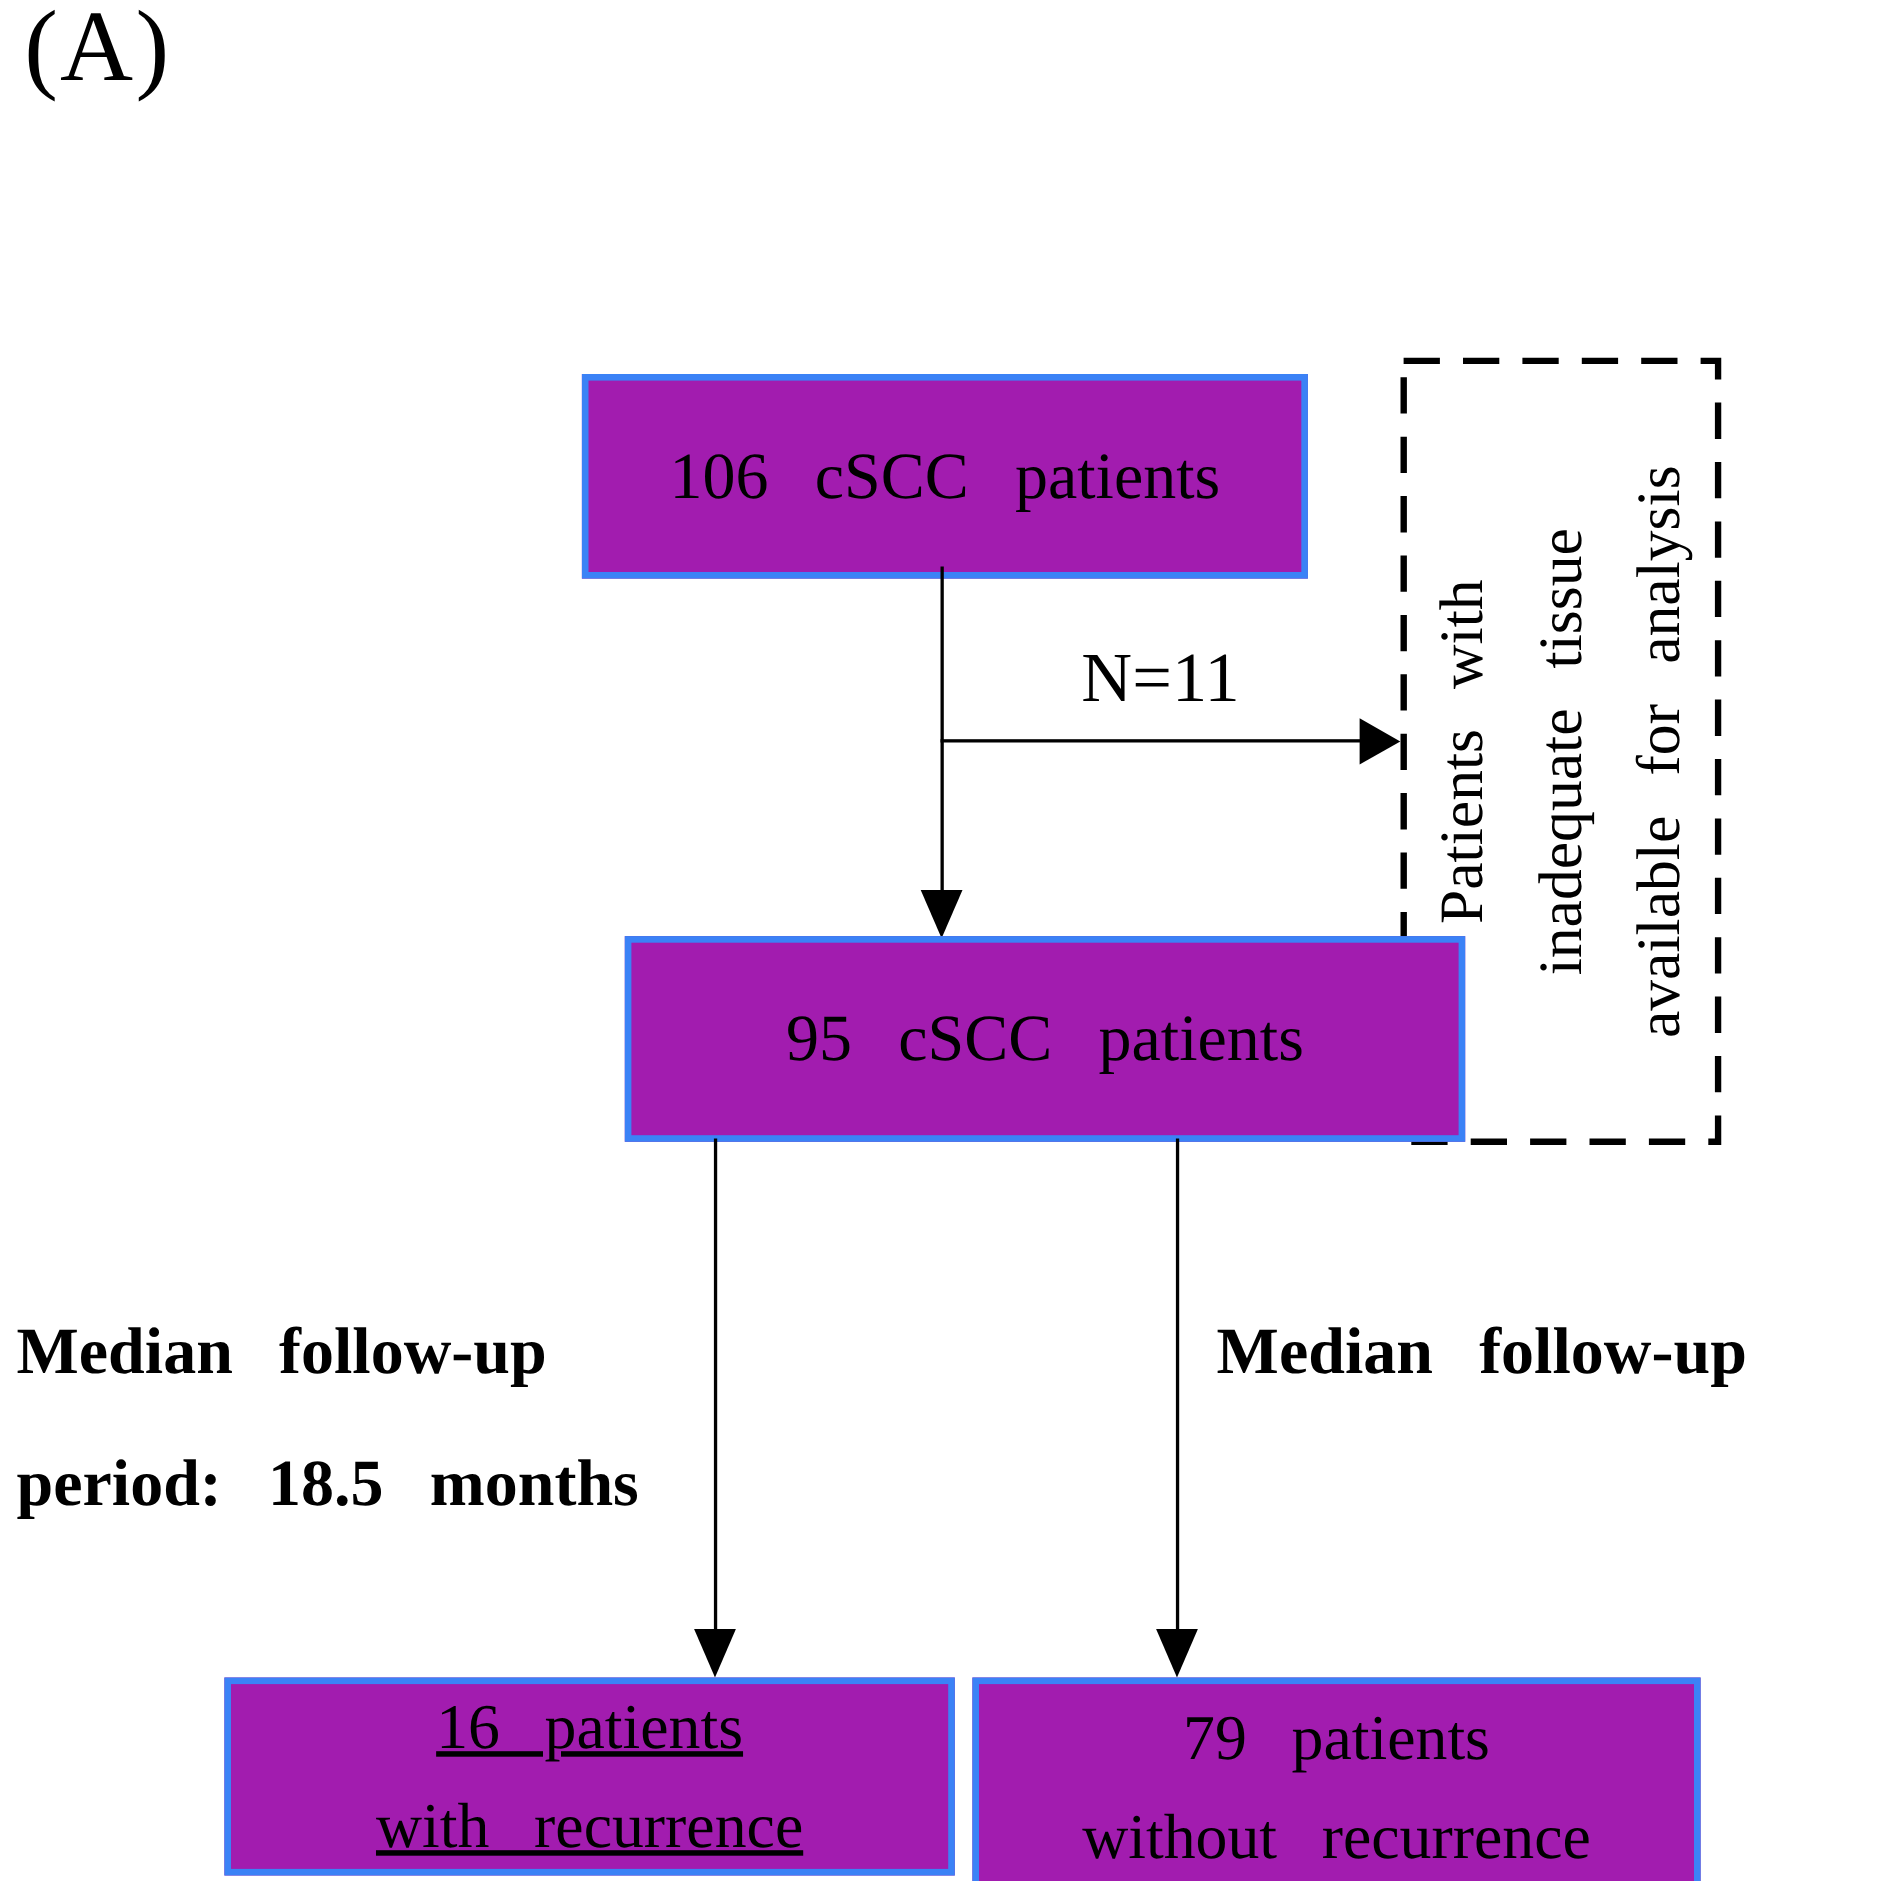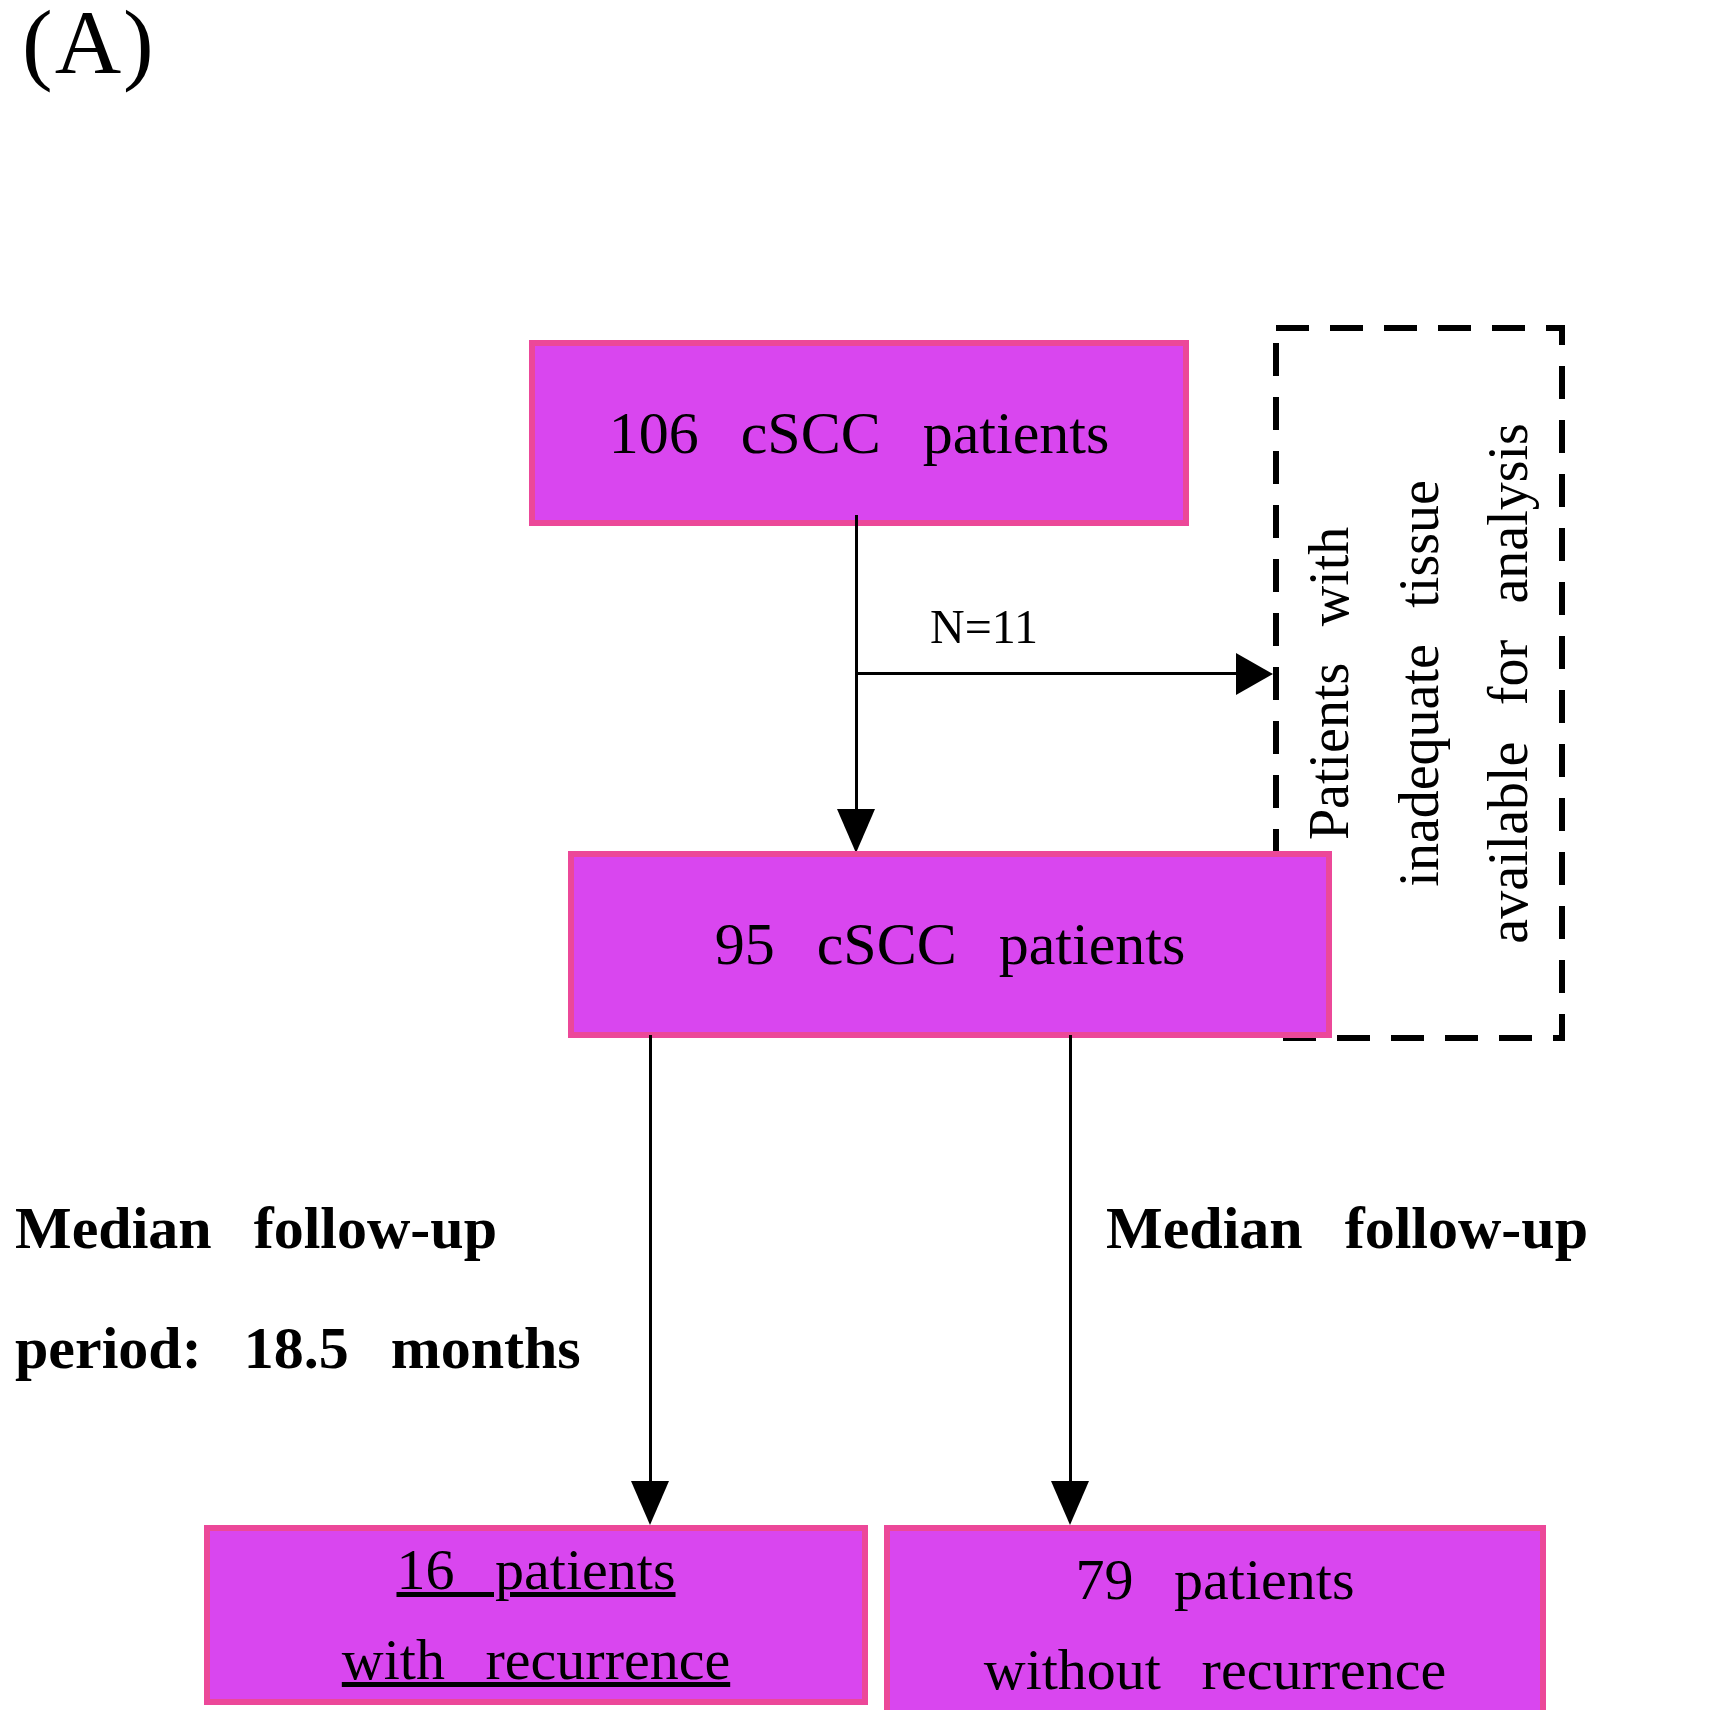--- a/index.html
+++ b/index.html
@@ -19,22 +19,22 @@
   .panel-label {
     position: absolute;
     left: 22px;
     top: -8px;
     font-size: 92px;
     line-height: 1.1;
     letter-spacing: 2px;
   }
   .box {
     position: absolute;
-    border: 6px solid #ec4899;
-    background: #d946ef;
+    border: 6px solid #3b82f6;
+    background: #a21caf;
     box-sizing: border-box;
     display: flex;
     flex-direction: column;
     align-items: center;
     justify-content: center;
     text-align: center;
     font-size: 60px;
     word-spacing: 0.45em;
     line-height: 1.55;
   }
@@ -85,24 +85,24 @@
     border-bottom: 21px solid transparent;
     border-left: 37px solid #000000;
   }
   .ah-included { left: 837px; top: 809px; }
   .ah-recur    { left: 631px; top: 1481px; }
   .ah-norecur  { left: 1051px; top: 1481px; }
   .ah-excluded { left: 1236px; top: 653px; }
 
   .edge-label {
     position: absolute;
-    left: 930px; top: 598px;
+    left: 930px; top: 578px;
     width: 250px;
-    text-align: left;
-    font-size: 48px;
+    text-align: center;
+    font-size: 64px;
     line-height: 1.2;
   }
   .note {
     position: absolute;
     top: 1168px;
     font-size: 60px;
     line-height: 2.0;
     word-spacing: 0.45em;
     white-space: nowrap;
     font-weight: bold;

